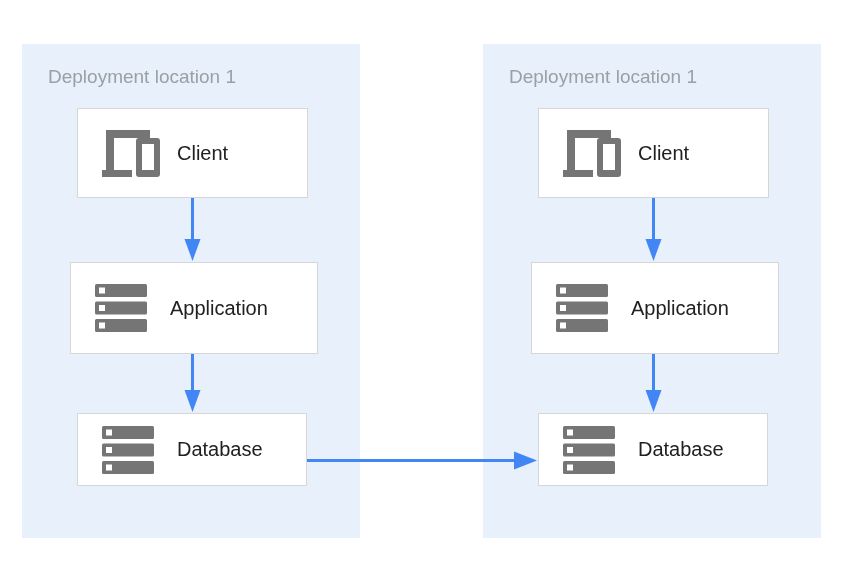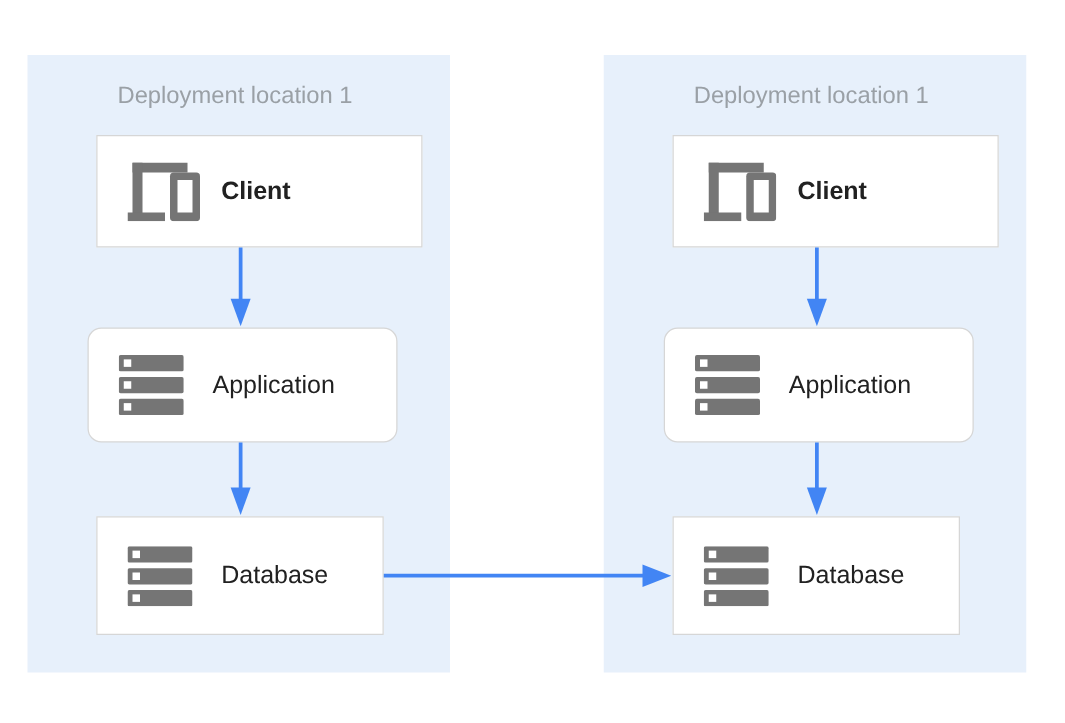--- a/index.html
+++ b/index.html
@@ -25,35 +25,34 @@
   .panel-1 { left: 22px; }
   .panel-2 { left: 483px; }
   .panel-title {
     position: absolute;
     left: 26px;
     top: 21px;
     font-size: 19px;
     line-height: 24px;
     color: #9aa0a6;
     white-space: nowrap;
-    margin-left: 46px;
   }
   .node {
     position: absolute;
     box-sizing: border-box;
     background: #ffffff;
     border: 1px solid #d6d6d6;
     display: flex;
     align-items: center;
     padding-left: 24px;
     gap: 17px;
   }
-  .node-client      { left: 55px; top: 64px;  width: 261px; height: 90px; font-weight: bold; }
-  .node-application { left: 48px; top: 218px; width: 248px; height: 92px; border-radius: 11px; }
-  .node-database    { left: 55px; top: 369px; width: 230px; height: 95px; }
+  .node-client      { left: 55px; top: 64px;  width: 231px; height: 90px; }
+  .node-application { left: 48px; top: 218px; width: 248px; height: 92px; }
+  .node-database    { left: 55px; top: 369px; width: 230px; height: 73px; }
   .node-icon {
     width: 58px;
     display: flex;
     align-items: center;
     justify-content: flex-start;
     flex: 0 0 58px;
   }
   .node-icon svg { display: block; }
   .node-label {
     font-size: 20px;

